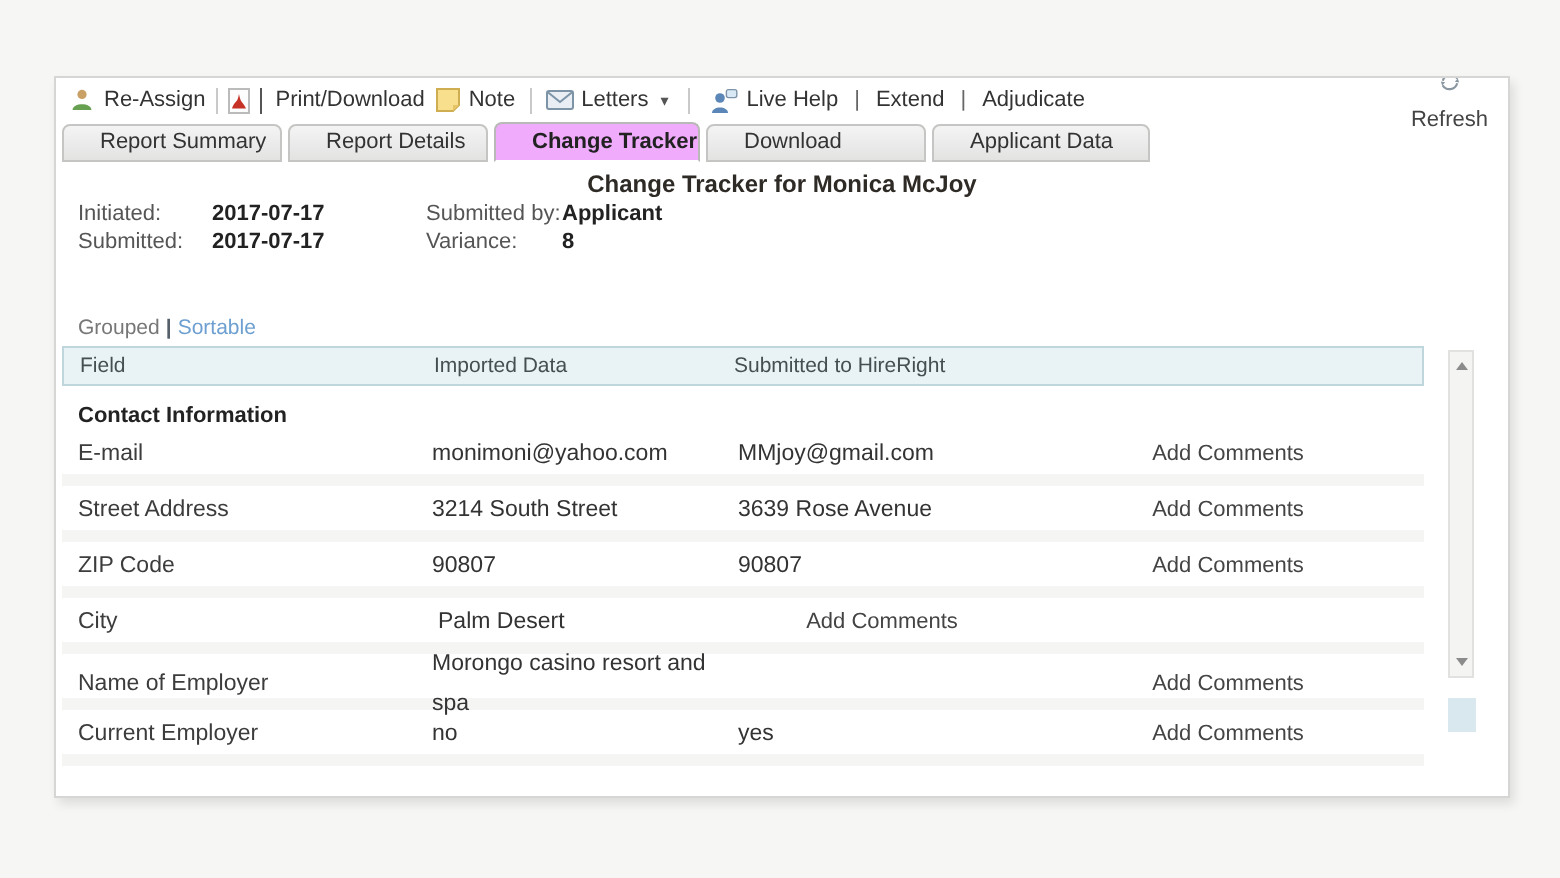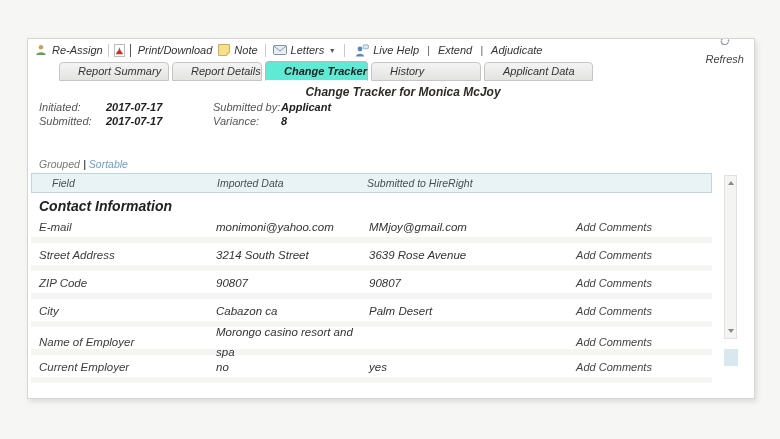--- a/index.html
+++ b/index.html
@@ -5,21 +5,21 @@
   html,body{margin:0;padding:0;}
   body{
     width:780px;height:439px;position:relative;overflow:hidden;
     background:#f6f6f5;
     font-family:"Liberation Sans","DejaVu Sans",sans-serif;
     color:#333;-webkit-font-smoothing:antialiased;
   }
   .panel{
     position:absolute;left:27px;top:38px;width:728px;height:361px;
     background:#fff;border:1px solid #d6d6d4;box-sizing:border-box;
-    box-shadow:2px 3px 5px rgba(0,0,0,.10);overflow:hidden;font-style:italic;
+    box-shadow:2px 3px 5px rgba(0,0,0,.10);overflow:hidden;
   }
   
   .toolbar{
     position:absolute;top:0;left:0;right:0;height:22px;
     display:flex;align-items:center;padding-left:7px;font-size:11px;color:#333;
     background:#fff;white-space:nowrap;
   }
   .tb-item{display:flex;align-items:center;gap:4px;cursor:pointer;}
   .tb-item svg{display:block;}
   .tb-sep{width:1px;height:13px;background:#c9c9c9;margin:0 7px;}
@@ -32,26 +32,26 @@
     position:absolute;top:22px;left:3px;height:20px;
     display:flex;align-items:flex-end;gap:3px;
   }
   .tab{
     box-sizing:border-box;height:19px;line-height:17px;
     padding-left:18px;font-size:11px;color:#333;cursor:pointer;
     background:linear-gradient(#f4f4f4,#e3e3e2);
     border:1px solid #c5c5c3;border-radius:4px 4px 0 0;
   }
   .tab.active{
-    height:20px;line-height:18px;background:#5eead4;font-weight:bold;color:#222;
+    height:20px;line-height:18px;background:#f0abfc;font-weight:bold;color:#222;
     border-color:#b9b9b7;border-bottom:1px solid #fff;
   }
   
   .page-title{
-    position:absolute;top:46px;left:12px;width:100%;text-align:center;
+    position:absolute;top:46px;left:0;width:100%;text-align:center;
     font-size:12px;font-weight:bold;color:#2e2a26;
   }
   .sumgroup{position:absolute;top:61px;font-size:11px;line-height:14px;color:#555;}
   .sumgroup.g1{left:11px;}
   .sumgroup.g2{left:185px;}
   .sumlabel{display:inline-block;}
   .g1 .sumlabel{width:67px;}
   .g2 .sumlabel{width:68px;}
   .sumvalue{font-weight:bold;color:#222;}
   
@@ -60,31 +60,31 @@
   .viewctl .vsep{color:#55606b;font-weight:bold;margin:0 3px;}
   .viewctl .sortable{color:#6d9fd0;cursor:pointer;}
   
   .ctable{position:absolute;left:3px;top:134px;width:681px;}
   .thead{
     box-sizing:border-box;height:20px;display:grid;
     grid-template-columns:185px 150px 150px 1fr;align-items:center;
     background:#e9f2f5;border:1px solid #bfd6dd;
     font-size:10.5px;color:#454f52;
   }
-  .thead .hc1{padding-left:20px;}
+  .thead .hc1{padding-left:8px;}
   .tbody{font-size:11.5px;color:#333;}
   .trow.data{
     height:28px;display:grid;grid-template-columns:185px 150px 150px 1fr;
     align-items:center;line-height:20px;padding-bottom:0;
     background:linear-gradient(#ffffff 0px,#ffffff 22px,#f5f5f4 22px,#f5f5f4 28px);
   }
   .trow.data > span{margin-top:-5px;}
   .trow.section{
     height:22px;display:flex;align-items:flex-end;
-    font-weight:bold;font-size:14px;color:#222;background:#fff;text-align:center;
+    font-weight:bold;font-size:11px;color:#222;background:#fff;text-align:center;
   }
   .trow.section span{padding-left:8px;padding-bottom:1px;}
   .c1{padding-left:8px;color:#3c3c3c;}
   .c3{padding-left:3px;}
   .c4{justify-self:center;color:#444;font-size:11px;cursor:pointer;}
   
   .vscroll{
     position:absolute;left:696px;top:136px;width:13px;height:164px;
     background:#f4f4f3;border:1px solid #e1e1e0;box-sizing:border-box;
   }
@@ -168,24 +168,24 @@
             <path d="M2.3 7.6 A4 4 0 0 0 9.6 6.6" stroke="#8a97a0" stroke-width="1.1"></path>
             <path d="M9.7 4.4 A4 4 0 0 0 2.4 5.4" stroke="#8a97a0" stroke-width="1.1"></path>
             <path d="M10.6 6.2 l-2.2 -0.3 l1.5 -1.7 z" fill="#8a97a0"></path>
             <path d="M1.4 5.8 l2.2 0.3 l-1.5 1.7 z" fill="#8a97a0"></path>
           </svg></span>
       <span>Refresh</span>
     </div>
   </div>
 
   <div class="tabstrip">
-    <div class="tab" style="width:110px;margin-left:28px;">Report Summary</div>
-    <div class="tab" style="width:90px;">Report Details</div>
+    <div class="tab" style="width:110px;">Report Summary</div>
+    <div class="tab" style="width:100px;">Report Details</div>
     <div class="tab active" style="width:103px;">Change Tracker</div>
-    <div class="tab" style="width:110px;">History</div>
+    <div class="tab" style="width:110px;">Download</div>
     <div class="tab" style="width:109px;">Applicant Data</div>
   </div>
 
   <div class="page-title">Change Tracker for Monica McJoy</div>
 
   <div class="sumgroup g1">
     <div>
       <span class="sumlabel">Initiated:</span><span class="sumvalue">2017-07-17</span>
     </div>
     <div>
@@ -234,21 +234,20 @@
       <div class="trow data">
         <span class="c1">ZIP Code</span>
         <span class="c2">90807</span>
         <span class="c3">90807</span>
         <span class="c4">Add Comments</span>
       </div>
 
 
       <div class="trow data">
         <span class="c1">City</span>
-        <span class="c2">Cabazon ca</span>
         <span class="c3">Palm Desert</span>
         <span class="c4">Add Comments</span>
       </div>
 
       <div class="trow data">
         <span class="c1">Name of Employer</span>
         <span class="c2">Morongo casino resort and spa</span>
         <span class="c3"></span>
         <span class="c4">Add Comments</span>
       </div>

